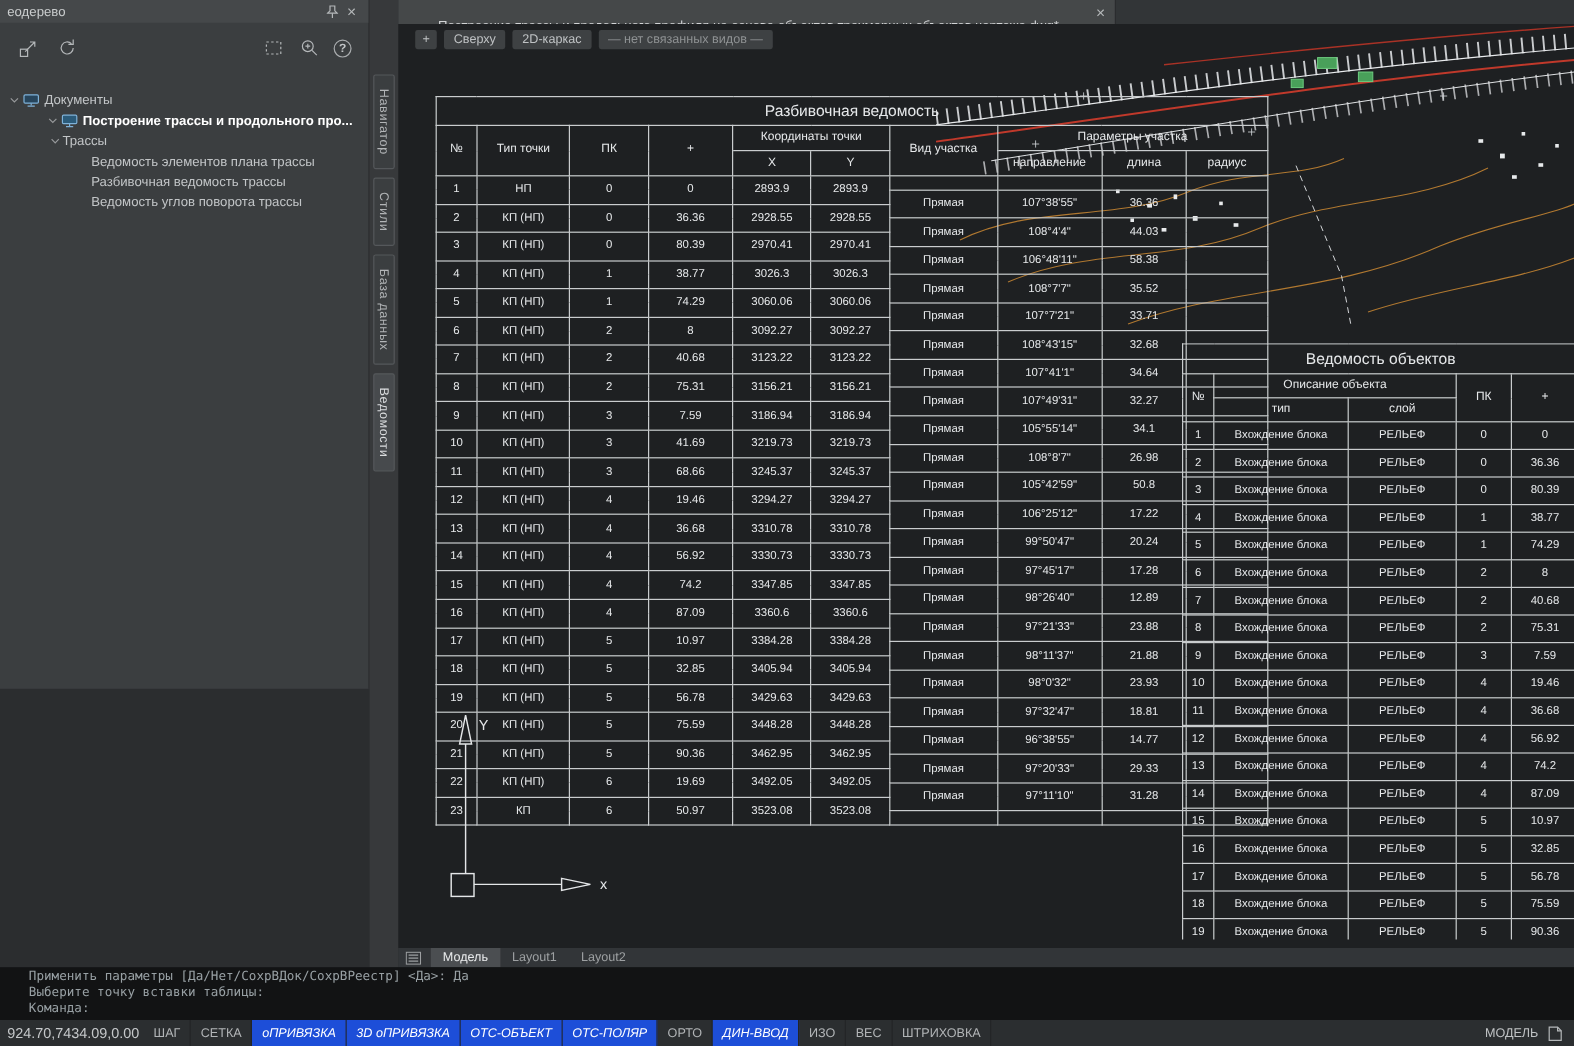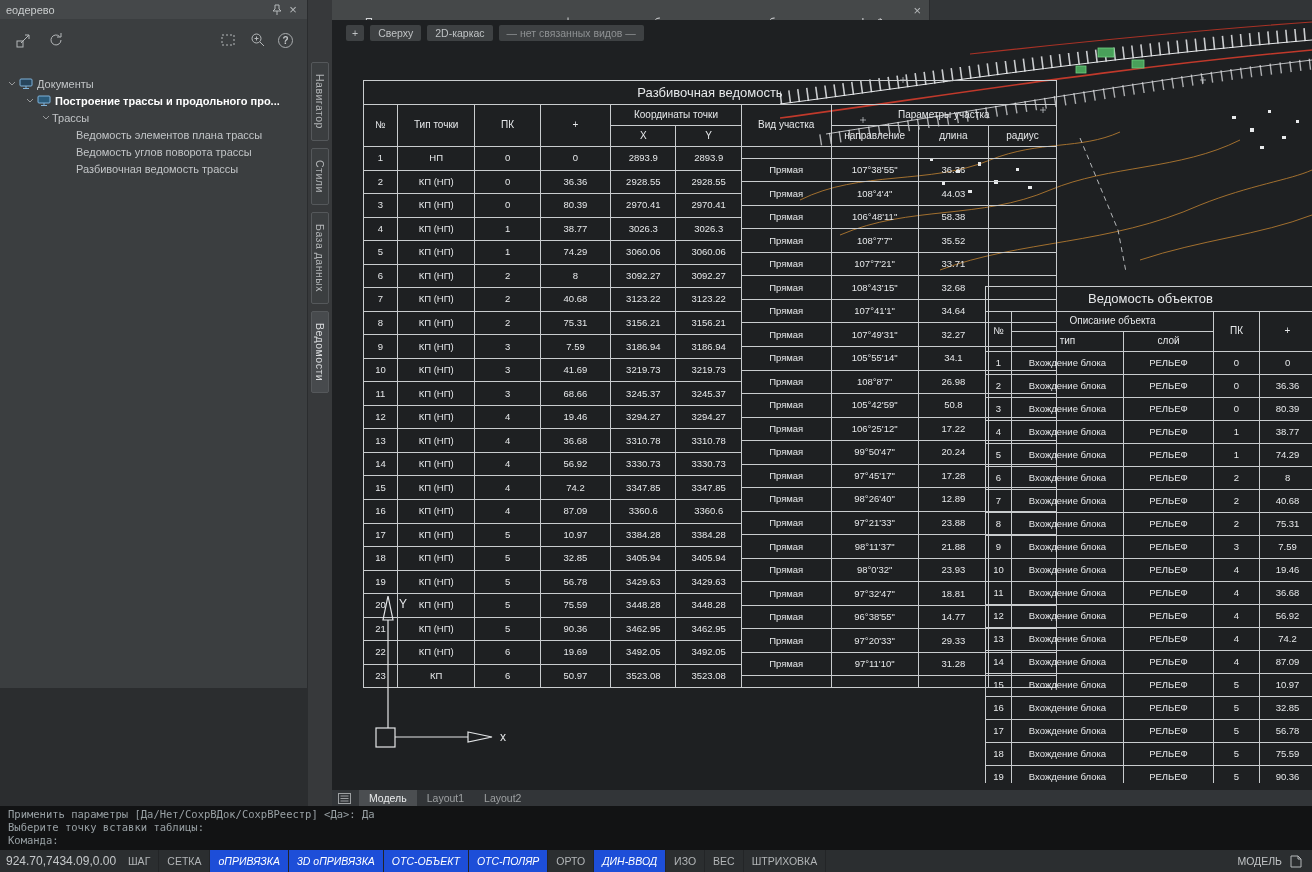--- a/index.html
+++ b/index.html
@@ -1,21 +1,21 @@
 <!DOCTYPE html>
 <html><head>
 <meta charset="utf-8">
 <style>
   *{box-sizing:border-box;margin:0;padding:0;}
   html,body{width:1312px;height:872px;overflow:hidden;}
   body{position:relative;background:#2b2d2f;font-family:"Liberation Sans",sans-serif;color:#c6c9cb;}
   .abs{position:absolute;}
 
   
-  #left-panel{left:0;top:0;width:308px;height:688px;background:#3b3e40;border-right:1px solid #2a2c2e;}
+  #left-panel{left:0;top:0;width:308px;height:574px;background:#3b3e40;border-right:1px solid #2a2c2e;}
   .panel-titlebar{height:19px;background:#45484a;display:flex;align-items:center;padding:0 6px;font-size:11px;color:#c9cccd;}
   .panel-titlebar .spacer{flex:1;}
   .tb-ic{display:inline-flex;align-items:center;justify-content:center;width:16px;height:16px;color:#b5b8ba;cursor:default;}
   .panel-toolbar{height:42px;display:flex;align-items:center;padding:0 14px;}
   .panel-toolbar .grp-l{display:flex;gap:12px;}
   .panel-toolbar .grp-r{margin-left:auto;display:flex;gap:10px;align-items:center;}
   .pt-ic{width:20px;height:20px;display:inline-flex;align-items:center;justify-content:center;}
   .help-circ{width:15px;height:15px;border-radius:50%;border:1px solid #a9acae;color:#c2c5c7;
     font-size:10px;display:inline-flex;align-items:center;justify-content:center;font-weight:bold;}
   .tree{padding-top:14px;font-size:11px;}
@@ -58,21 +58,21 @@
   #objects tbody td{height:23px;font-size:9.5px;}
 
   
   #layout-bar{left:332px;top:790px;width:980px;height:16px;background:#323538;display:flex;align-items:center;font-size:10.5px;}
   #layout-bar .lmenu{margin:0 8px 0 6px;display:inline-flex;}
   .ltab{padding:1px 10px;color:#9da0a2;height:16px;display:flex;align-items:center;}
   .ltab.active{background:#4b4e51;color:#e9ebec;}
 
   
   #command-area{left:0;top:806px;width:1312px;height:44px;background:#121314;
-    font-family:"DejaVu Sans Mono",monospace;font-size:10.5px;color:#98a0a4;padding:2px 8px;}
+    font-family:"DejaVu Sans Mono",monospace;font-size:10.5px;color:#98a0a4;padding:2px 24px;}
   #command-area .cline{height:13px;line-height:13px;white-space:nowrap;overflow:hidden;}
 
   
   #status-bar{left:0;top:850px;width:1312px;height:22px;background:#2b2e30;display:flex;align-items:center;
     font-size:10.5px;color:#b2b5b7;}
   #coord{width:120px;padding-left:6px;color:#c5c8ca;font-size:12px;white-space:nowrap;}
   #status-toggles{display:flex;align-items:center;height:22px;}
   .toggle{padding:0 8px;height:22px;display:flex;align-items:center;border-right:1px solid #232527;}
   .toggle.active{background:#1d4ed8;color:#ffffff;font-style:italic;}
   #status-right{margin-left:auto;display:flex;align-items:center;gap:8px;padding-right:10px;color:#c0c3c5;}
@@ -143,21 +143,21 @@
         <svg class="icon" width="14" height="12" viewBox="0 0 14 12">
             <g stroke="#7fb2d9" fill="#27455c">
               <rect x="1" y="1" width="12" height="7" rx="1"></rect>
               <line x1="7" y1="8" x2="7" y2="10"></line>
               <line x1="4" y1="10.5" x2="10" y2="10.5"></line>
             </g>
           </svg>
         </span>
       <span>Документы</span>
     </div>
-    <div class="tree-row selected" style="padding-left:24px;text-align:center;">
+    <div class="tree-row selected" style="padding-left:38px;text-align:center;">
       <span class="chev">
         <svg class="icon" width="8" height="6" viewBox="0 0 8 6">
             <path d="M1 1l3 3 3-3" stroke="#97999b" fill="none"></path>
           </svg>
         </span>
       <span class="nic">
         <svg class="icon" width="14" height="12" viewBox="0 0 14 12">
             <g stroke="#7fb2d9" fill="#2b5b7a">
               <rect x="1" y="1" width="12" height="7" rx="1"></rect>
               <line x1="7" y1="8" x2="7" y2="10"></line>
@@ -170,22 +170,22 @@
     <div class="tree-row" style="padding-left:40px;">
       <span class="chev">
         <svg class="icon" width="8" height="6" viewBox="0 0 8 6">
             <path d="M1 1l3 3 3-3" stroke="#97999b" fill="none"></path>
           </svg>
         </span>
       <span>Трассы</span>
     </div>
     <div>
         <div class="tree-row leaf">Ведомость элементов плана трассы</div>
+        <div class="tree-row leaf">Разбивочная ведомость трассы</div>
         <div class="tree-row leaf">Ведомость углов поворота трассы</div>
-        <div class="tree-row leaf">Разбивочная ведомость трассы</div>
       </div>
   </div>
 </div>
 
 <div id="tab-strip" class="abs">
     <div class="vtab">Навигатор</div>
     <div class="vtab">Стили</div>
     <div class="vtab">База данных</div>
     <div class="vtab active">Ведомости</div>
   </div>

